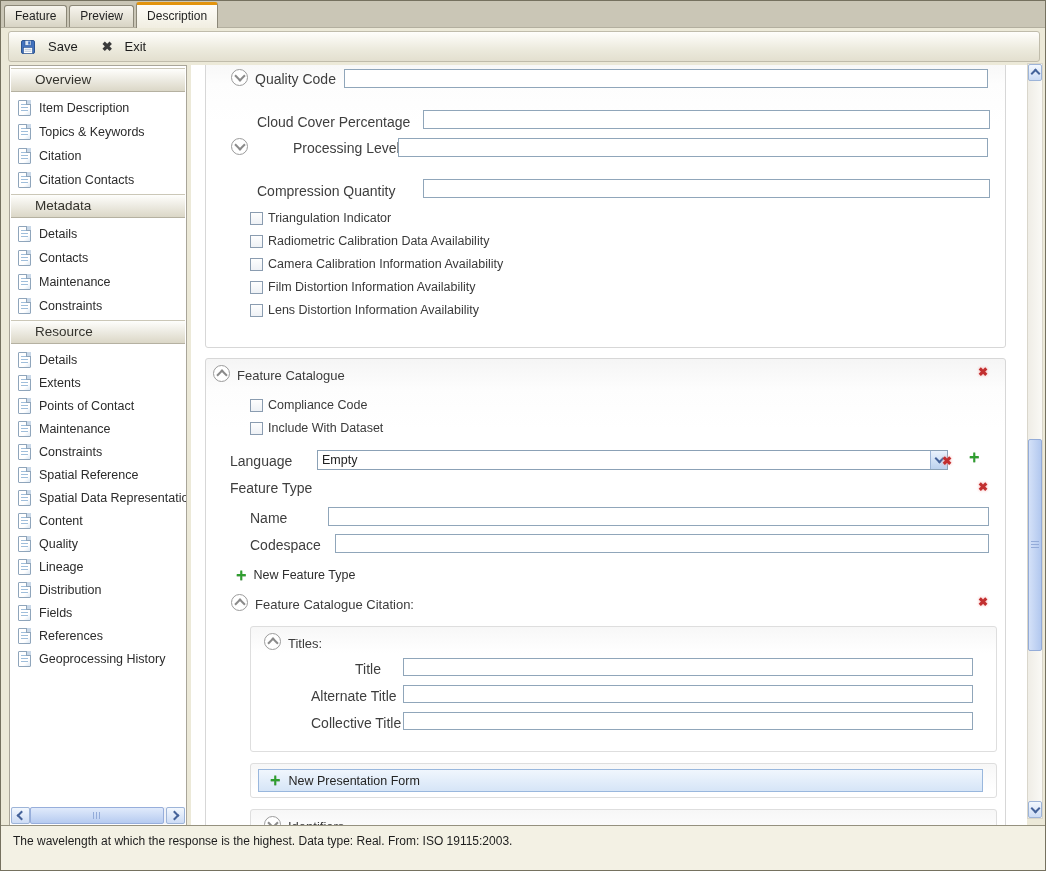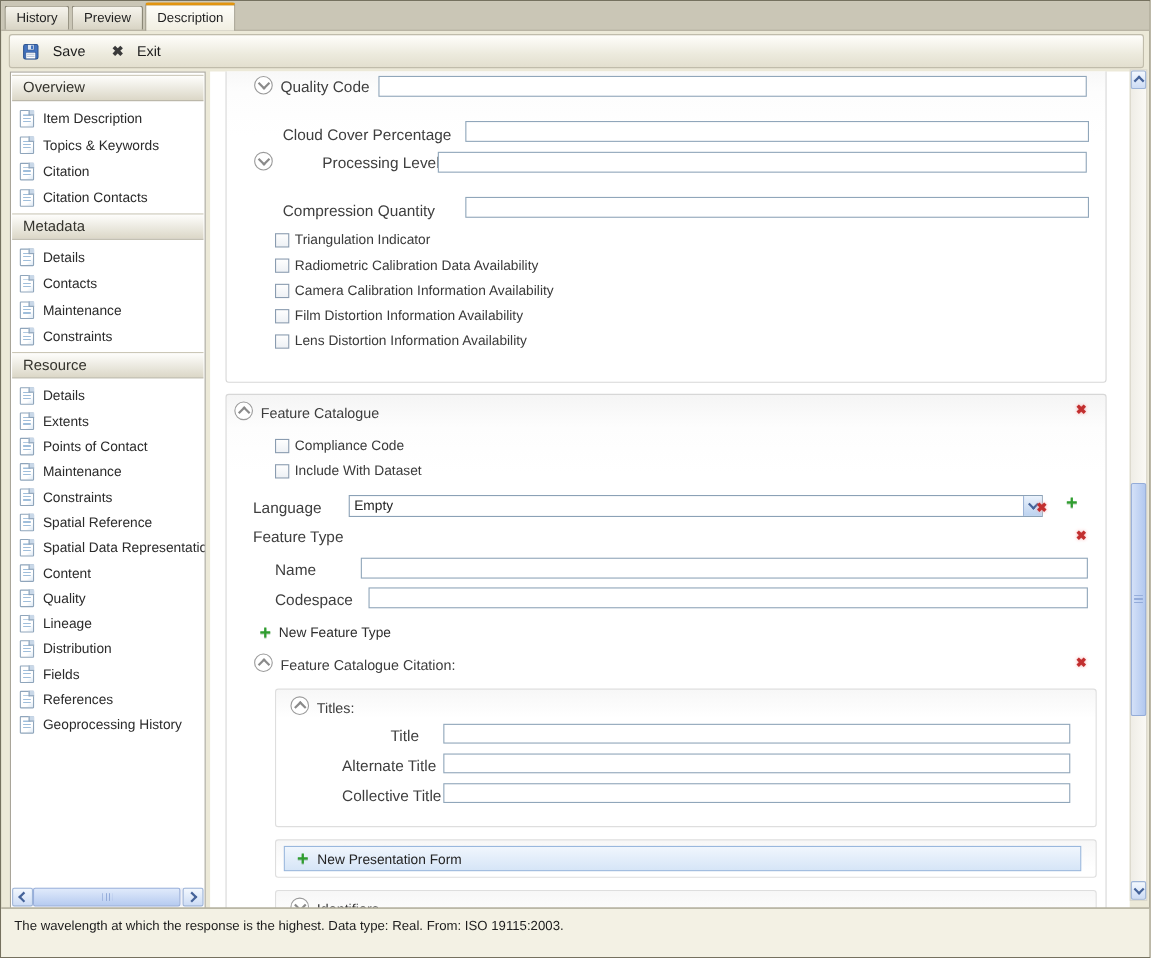--- a/index.html
+++ b/index.html
@@ -11,21 +11,21 @@
   .tab{height:21px;line-height:21px;padding:0 10px;background:linear-gradient(#f7f5ee,#d8d4c4);border:1px solid #8b8777;border-bottom:none;border-radius:3px 3px 0 0;margin-right:2px;font-size:12px;color:#1f1f1f;position:relative;}
   .tab.active{height:23px;line-height:23px;background:linear-gradient(#fefdf9,#f1eee1);border-top:3px solid #e2940e;margin-bottom:-1px;z-index:2;}
 
   
   .toolbar{position:absolute;left:7px;top:30px;width:1032px;height:31px;box-sizing:border-box;border:1px solid #c0bcab;border-radius:3px;background:linear-gradient(#fffefb,#eceadd 60%,#e3dfcf);display:flex;align-items:center;padding-left:11px;gap:24px;}
   .tbtn{display:flex;align-items:center;gap:12px;font-size:13px;color:#1c1c1c;}
   .xglyph{font-size:13px;font-weight:700;color:#3a3a3a;line-height:13px;}
 
   
   .sidebar{position:absolute;left:8px;top:64px;width:178px;height:762px;box-sizing:border-box;background:#fff;border:1px solid #a9a599;overflow:hidden;}
-  .shead{height:22px;margin:2px 1px 4px 1px;background:linear-gradient(#fefefc,#dbd7c7);border-top:1px solid #cbc7b7;border-bottom:1px solid #b5b1a1;font-size:13.5px;color:#34332d;line-height:22px;padding-left:10px;}
+  .shead{height:22px;margin:2px 1px 4px 1px;background:linear-gradient(#fefefc,#dbd7c7);border-top:1px solid #cbc7b7;border-bottom:1px solid #b5b1a1;font-size:13.5px;color:#34332d;line-height:22px;padding-left:24px;}
   .sitem{height:24px;display:flex;align-items:center;padding-left:8px;gap:8px;font-size:12.5px;color:#2b2b2b;white-space:nowrap;}
   .sitem.sm{height:23px;}
   .docicon{width:11px;height:14px;border:1px solid #8fa5bb;background:linear-gradient(135deg,#ffffff 70%,#dce8f4);border-radius:1px;position:relative;flex:none;}
   .docicon::before{content:"";position:absolute;left:2px;right:2px;top:3px;height:8px;background:repeating-linear-gradient(to bottom,#9fbedb 0 1px,transparent 1px 3px);}
   .docicon::after{content:"";position:absolute;right:-1px;top:-1px;width:4px;height:4px;background:#c9d8e8;border-left:1px solid #8fa5bb;border-bottom:1px solid #8fa5bb;}
 
   
   .hscroll{position:absolute;left:1px;bottom:2px;width:174px;height:17px;background:#eef1f8;display:flex;align-items:stretch;}
   .sbtn{width:19px;background:linear-gradient(#f3f8fe,#cddcf5);border:1px solid #9db4d8;border-radius:2px;display:flex;align-items:center;justify-content:center;box-sizing:border-box;flex:none;}
   .hthumb{flex:1;margin-right:2px;background:linear-gradient(#e0eafb,#b6cbf0);border:1px solid #97aedb;border-radius:2px;display:flex;align-items:center;justify-content:center;box-sizing:border-box;}
@@ -70,21 +70,21 @@
 
   
   .floppy{width:16px;height:16px;flex:none;}
 </style>
 </head>
 <body>
 
 <div class="window">
 
   <div class="tabstrip">
-    <div class="tab"><span>History</span></div>
+    <div class="tab"><span>Feature</span></div>
     <div class="tab"><span>Preview</span></div>
     <div class="tab active"><span>Description</span></div>
   </div>
 
   <div class="toolbar">
     <div class="tbtn">
       <svg class="floppy" viewBox="0 0 16 16">
         <rect x="1.5" y="1.5" width="13" height="13" rx="1.5" fill="#4272bf" stroke="#2d548f"></rect>
         <rect x="5" y="1.5" width="6" height="5" fill="#d9e4f3" stroke="#2d548f" stroke-width="0.6"></rect>
         <rect x="8.2" y="2.4" width="1.8" height="3.2" fill="#4272bf"></rect>

